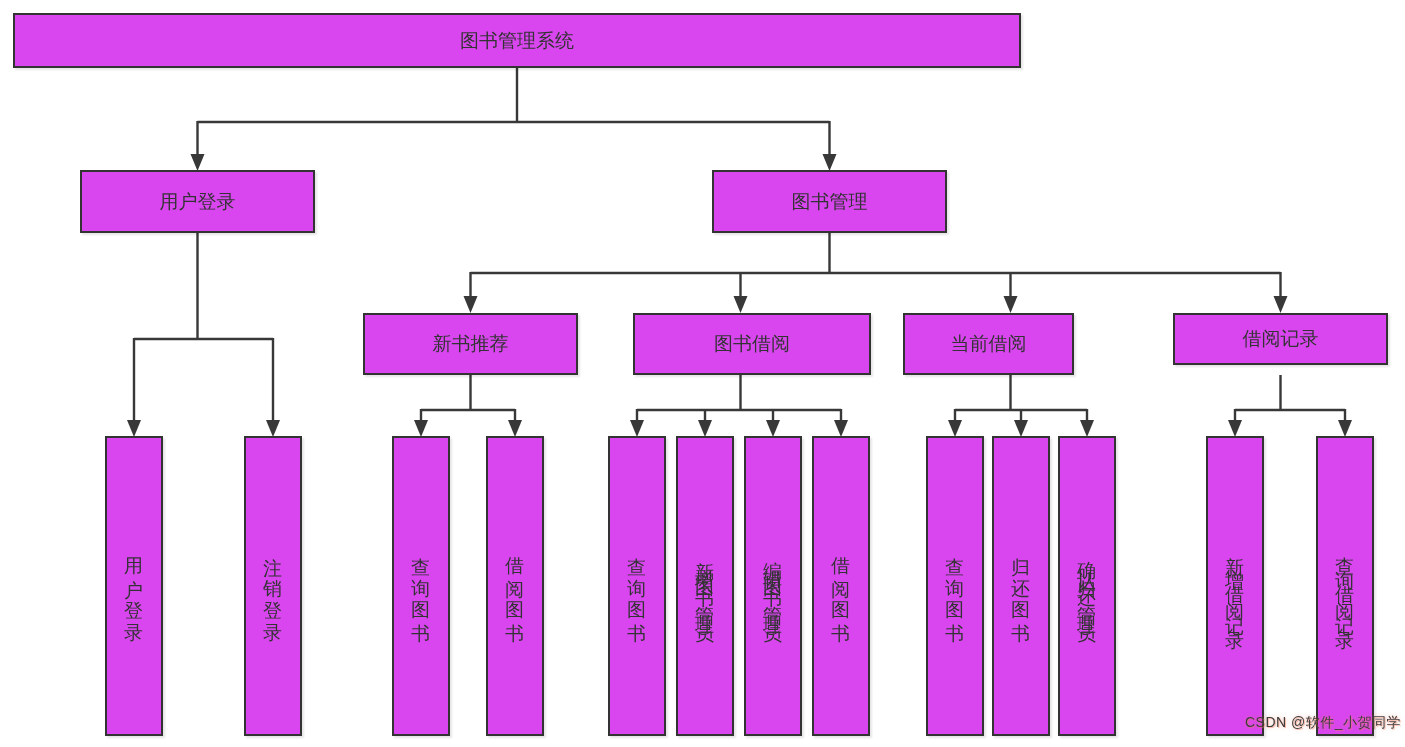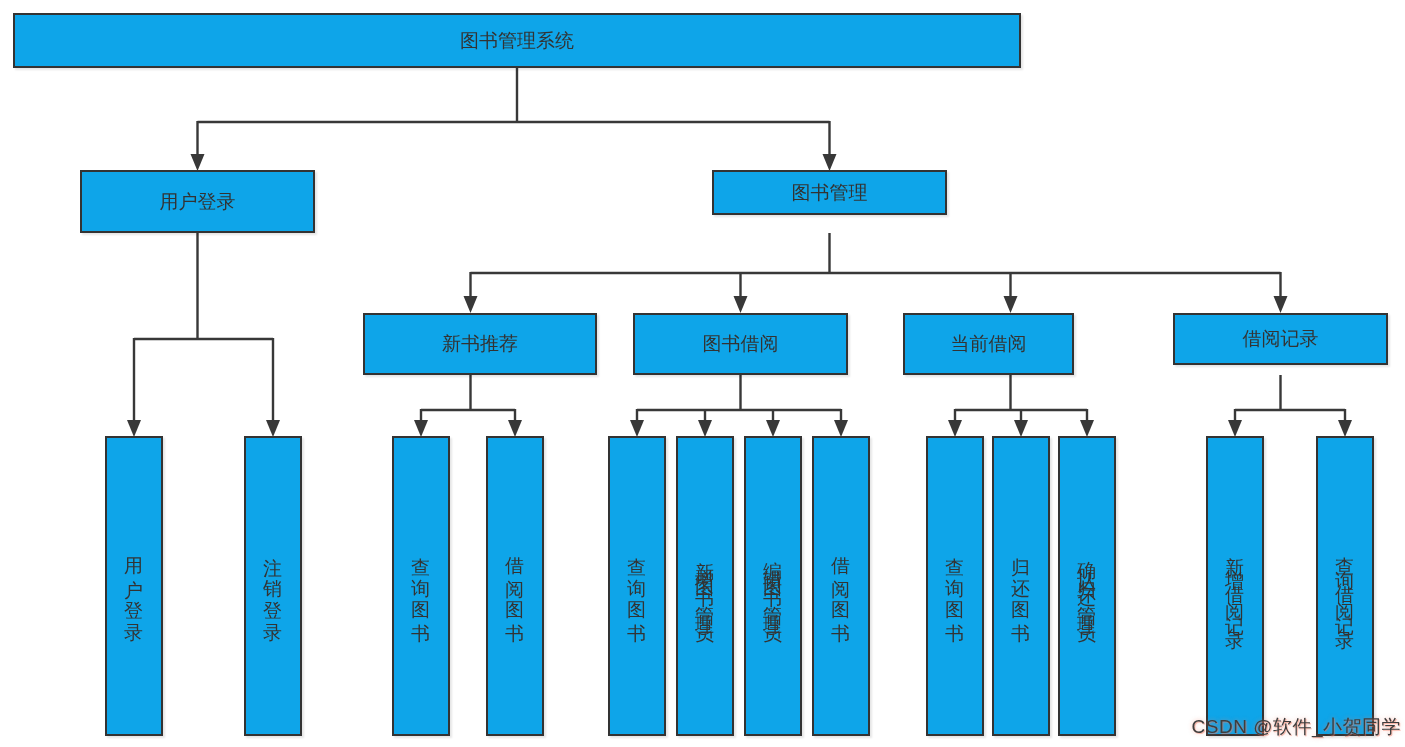--- a/index.html
+++ b/index.html
@@ -7,40 +7,40 @@
     position:relative;
     width:1405px;height:747px;
     background:#ffffff;
     font-family:"Liberation Sans","DejaVu Sans",sans-serif;
     overflow:hidden;
   }
   .connectors{position:absolute;left:0;top:0;width:1405px;height:747px;}
   .box{
     position:absolute;
     box-sizing:border-box;
-    background:#0ea5e9;
+    background:#d946ef;
     border:2.5px solid #333333;
     display:flex;align-items:center;justify-content:center;
     color:#333333;
     font-size:19px;
     box-shadow:2px 2px 2px rgba(0,0,0,0.10);
   }
   .box span{white-space:nowrap;}
   .vert span{
     writing-mode:vertical-rl;
     line-height:1;
     white-space:normal;
   }
   .sp4 span{letter-spacing:22px;}
   .sp6 span{letter-spacing:15px;}
   .sp9 span{letter-spacing:9px;}
   .watermark{
     position:absolute;
     top:714px;right:4px;
-    font-size:19px;
+    font-size:14px;
     color:#3d3d3d;
     letter-spacing:0.5px;
     text-shadow:1px 1px 0 rgba(242,122,98,0.45),0 0 4px rgba(242,122,98,0.50);
   }
 </style>
 </head>
 <body>
 
 <div class="canvas">
 
@@ -75,28 +75,28 @@
       </g>
   </svg>
 
   <div class="box" style="left:13px;top:13px;width:1008px;height:55px">
     <span>图书管理系统</span>
   </div>
 
   <div class="box" style="left:80px;top:170px;width:235px;height:63px">
     <span>用户登录</span>
   </div>
-  <div class="box" style="left:712px;top:170px;width:235px;height:45px">
+  <div class="box" style="left:712px;top:170px;width:235px;height:63px">
     <span>图书管理</span>
   </div>
 
-  <div class="box" style="left:363px;top:313px;width:234px;height:62px">
+  <div class="box" style="left:363px;top:313px;width:215px;height:62px">
     <span>新书推荐</span>
   </div>
-  <div class="box" style="left:633px;top:313px;width:215px;height:62px">
+  <div class="box" style="left:633px;top:313px;width:238px;height:62px">
     <span>图书借阅</span>
   </div>
   <div class="box" style="left:903px;top:313px;width:171px;height:62px">
     <span>当前借阅</span>
   </div>
   <div class="box" style="left:1173px;top:313px;width:215px;height:52px">
     <span>借阅记录</span>
   </div>
 
   <div class="box vert sp4" style="left:105px;top:436px;width:58px;height:300px">

